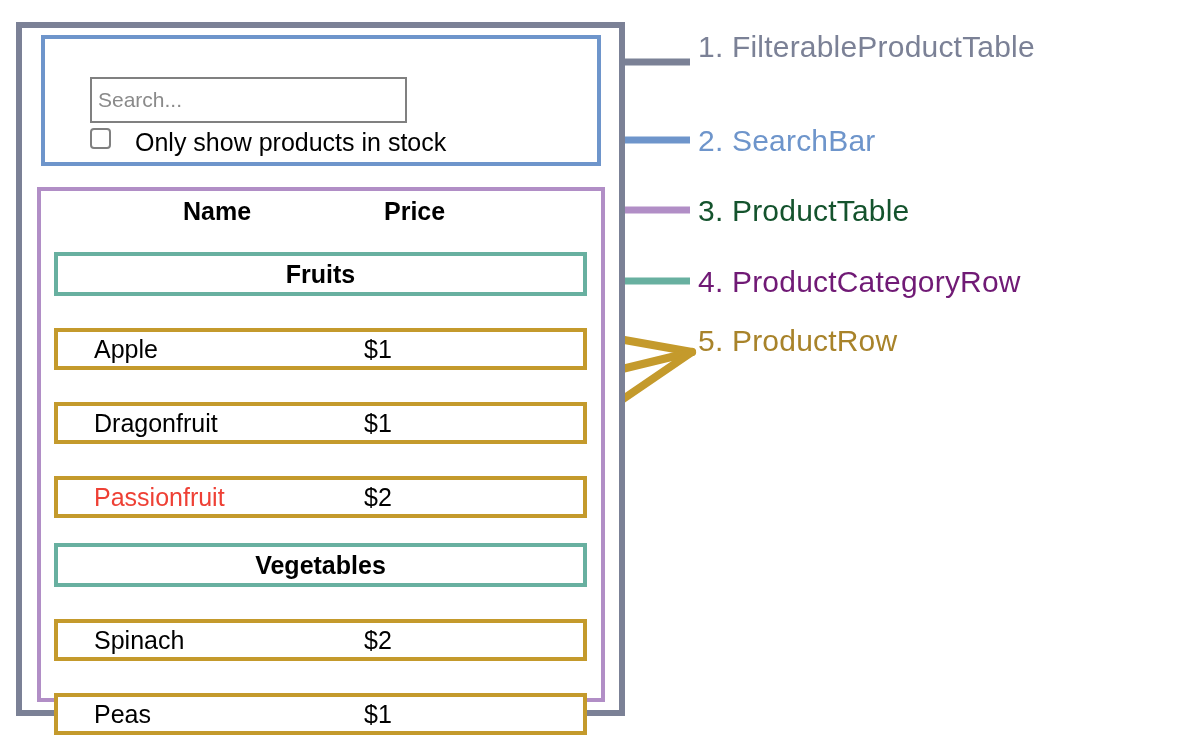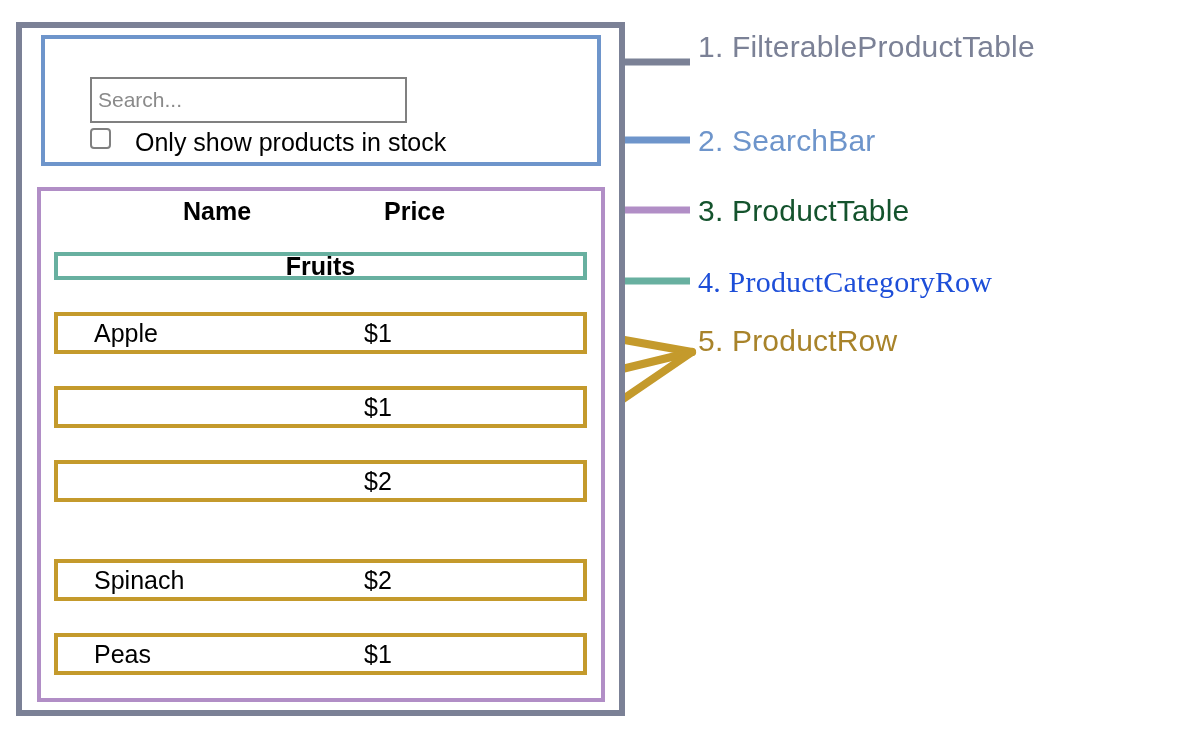--- a/index.html
+++ b/index.html
@@ -118,21 +118,21 @@
   .col-header.price { left: 343px; }
 
   .rows-area {
     position: absolute;
     left: 54px;
     top: 252px;
     width: 533px;
   }
 
   .category-row {
-    height: 28px;
+    height: 44px;
     border: 4px solid #68b0a0;
     box-sizing: border-box;
     background: #ffffff;
     display: flex;
     align-items: center;
     justify-content: center;
     font-size: 25px;
     font-weight: bold;
     color: #000000;
     margin-bottom: 3px;
@@ -215,29 +215,32 @@
 <div class="rows-area">
 
   <div class="category-row">Fruits</div>
 
   <div class="product-row">
     <span class="pname">Apple</span>
     <span class="pprice">$1</span>
   </div>
 
   <div class="product-row">
+    <span class="pname">Dragonfruit</span>
     <span class="pprice">$1</span>
   </div>
 
   <div class="product-row">
+    <span class="pname out-of-stock">Passionfruit</span>
     <span class="pprice">$2</span>
   </div>
 
   <div class="group-gap"></div>
 
+  <div class="category-row">Vegetables</div>
 
   <div class="product-row">
     <span class="pname">Spinach</span>
     <span class="pprice">$2</span>
   </div>
 
 
   <div class="product-row">
     <span class="pname">Peas</span>
     <span class="pprice">$1</span>
@@ -253,21 +256,21 @@
 <div class="legend-label" style="left:698px; top:124px; color:#6e95cb;">
   <span>2.</span>
   <span>SearchBar</span>
 </div>
 
 <div class="legend-label" style="left:698px; top:194px; color:#14532d;">
   <span>3.</span>
   <span>ProductTable</span>
 </div>
 
-<div class="legend-label" style="left:698px; top:265px; color:#1d4ed8;font-family:Liberation Serif, serif;">
+<div class="legend-label" style="left:698px; top:265px; color:#701a75;">
   <span>4.</span>
   <span>ProductCategoryRow</span>
 </div>
 
 <div class="legend-label" style="left:698px; top:324px; color:#a8832a;">
   <span>5.</span>
   <span>ProductRow</span>
 </div>
 
 </body></html>

